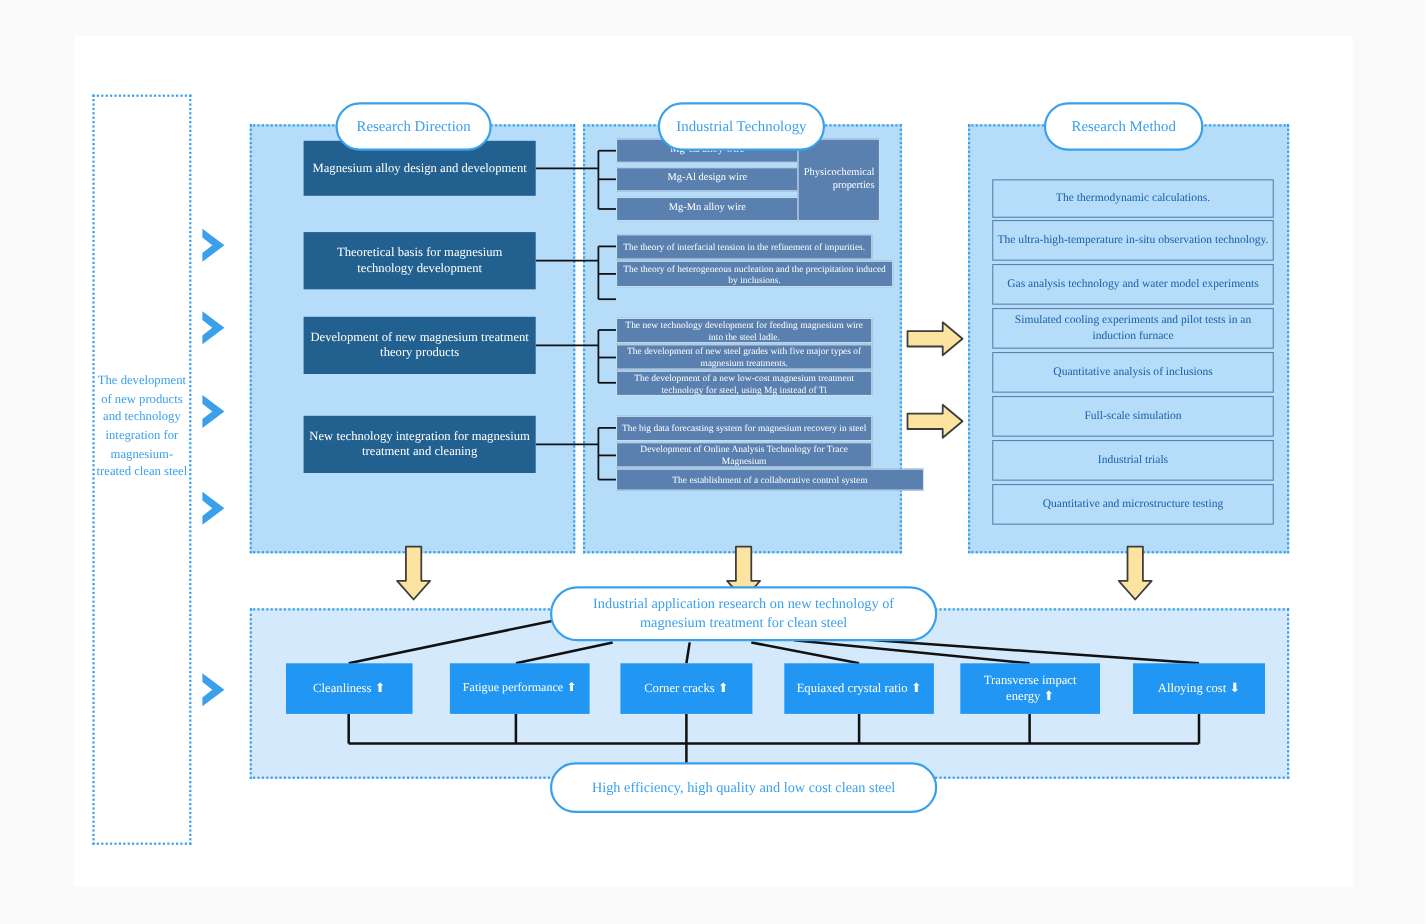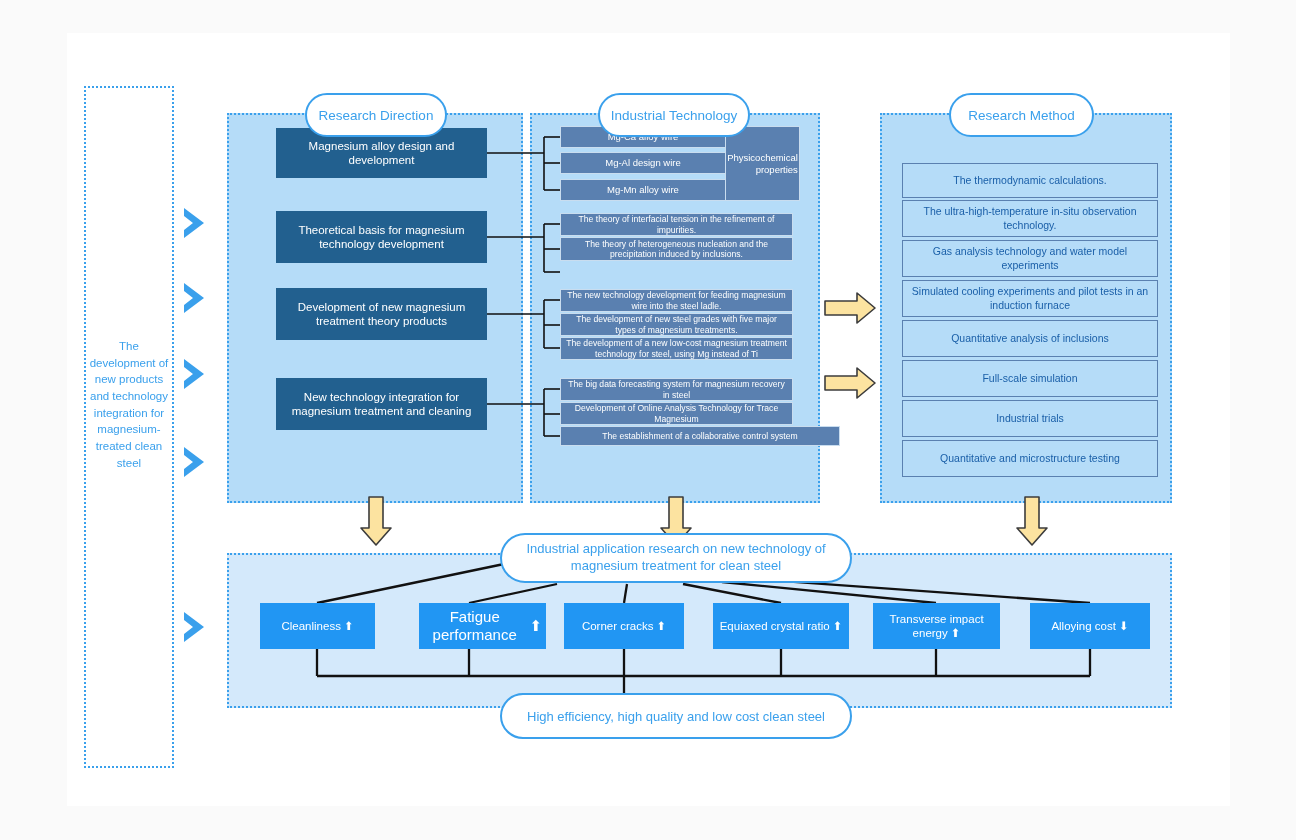--- a/index.html
+++ b/index.html
@@ -7,21 +7,21 @@
     width:1296px;height:840px;
     background:#fafafa;
     font-family:"Liberation Sans","DejaVu Sans",sans-serif;
     overflow:hidden;
   }
   #card{
     position:absolute;left:67px;top:33px;width:1163px;height:773px;
     background:#ffffff;
   }
   #stage{position:absolute;left:0;top:0;width:1163px;height:773px;}
-  .abs{position:absolute;box-sizing:border-box;}
+  .abs{position:absolute;box-sizing:border-box;font-family:Liberation Serif, serif;}
 
   
   .panel{
     border:2px dotted #3aa0ec;
     box-sizing:border-box;
   }
   .panel-blue{background:#b5dcf8;}
   .panel-lightblue{background:#d4e9fb;}
   .panel-white{background:#ffffff;}
 
@@ -98,21 +98,21 @@
 
   <div class="abs panel panel-blue" style="left:463px;top:80px;width:290px;height:390px;"></div>
   <div class="abs pill" style="left:531px;top:60px;width:152px;height:44px;font-size:13.5px;">Industrial Technology</div>
 
   <div class="abs box box-slate" style="left:493px;top:93px;width:166px;height:22px;font-size:9.5px;">Mg-Ca alloy wire</div>
   <div class="abs box box-slate" style="left:493px;top:119px;width:166px;height:22px;font-size:9.5px;">Mg-Al design wire</div>
   <div class="abs box box-slate" style="left:493px;top:146px;width:166px;height:22px;font-size:9.5px;">Mg-Mn alloy wire</div>
   <div class="abs box box-slate" style="left:658px;top:93px;width:75px;height:75px;font-size:9.5px;text-align:right;">Physicochemical properties</div>
 
   <div class="abs box box-slate" style="left:493px;top:180px;width:233px;height:23px;font-size:8.6px;">The theory of interfacial tension in the refinement of impurities.</div>
-  <div class="abs box box-slate" style="left:493px;top:204px;width:233px;height:24px;font-size:8.6px;">The theory of heterogeneous nucleation and the precipitation induced by inclusions.</div>
+  <div class="abs box box-slate" style="left:493px;top:204px;width:252px;height:24px;font-size:8.6px;">The theory of heterogeneous nucleation and the precipitation induced by inclusions.</div>
 
   <div class="abs box box-slate" style="left:493px;top:256px;width:233px;height:23px;font-size:8.6px;">The new technology development for feeding magnesium wire into the steel ladle.</div>
   <div class="abs box box-slate" style="left:493px;top:280px;width:233px;height:23px;font-size:8.6px;">The development of new steel grades with five major types of magnesium treatments.</div>
   <div class="abs box box-slate" style="left:493px;top:304px;width:233px;height:23px;font-size:8.6px;">The development of a new low-cost magnesium treatment technology for steel, using Mg instead of Ti</div>
 
   <div class="abs box box-slate" style="left:493px;top:345px;width:233px;height:23px;font-size:8.6px;">The big data forecasting system for magnesium recovery in steel</div>
   <div class="abs box box-slate" style="left:493px;top:369px;width:233px;height:23px;font-size:8.6px;">Development of Online Analysis Technology for Trace Magnesium</div>
   <div class="abs box box-slate" style="left:493px;top:393px;width:280px;height:20px;font-size:8.6px;">The establishment of a collaborative control system</div>
 
   <div class="abs panel panel-blue" style="left:813px;top:80px;width:292px;height:390px;"></div>
@@ -128,21 +128,21 @@
   <div class="abs box-method abs" style="left:835px;top:407px;width:256px;height:37px;font-size:10.5px;">Quantitative and microstructure testing</div>
 
   <div class="abs panel panel-lightblue" style="left:160px;top:520px;width:945px;height:155px;"></div>
 
   <div class="abs pill big" style="left:433px;top:500px;width:352px;height:50px;font-size:13px;line-height:1.3;padding:0 14px;">Industrial application research on new technology of magnesium treatment for clean steel</div>
 
   <div class="abs box box-bright" style="left:193px;top:570px;width:115px;height:46px;font-size:11.5px;">
     <span>Cleanliness</span>
         <span style="margin-left:3px;">⬆</span>
   </div>
-  <div class="abs box box-bright" style="left:352px;top:570px;width:127px;height:46px;font-size:15px;">
+  <div class="abs box box-bright" style="left:342px;top:570px;width:127px;height:46px;font-size:11px;">
     <span>Fatigue performance</span>
         <span style="margin-left:3px;">⬆</span>
   </div>
   <div class="abs box box-bright" style="left:497px;top:570px;width:120px;height:46px;font-size:11.5px;">
     <span>Corner cracks</span>
         <span style="margin-left:3px;">⬆</span>
   </div>
   <div class="abs box box-bright" style="left:646px;top:570px;width:136px;height:46px;font-size:11.5px;">
     <span>Equiaxed crystal ratio</span>
         <span style="margin-left:3px;">⬆</span>

